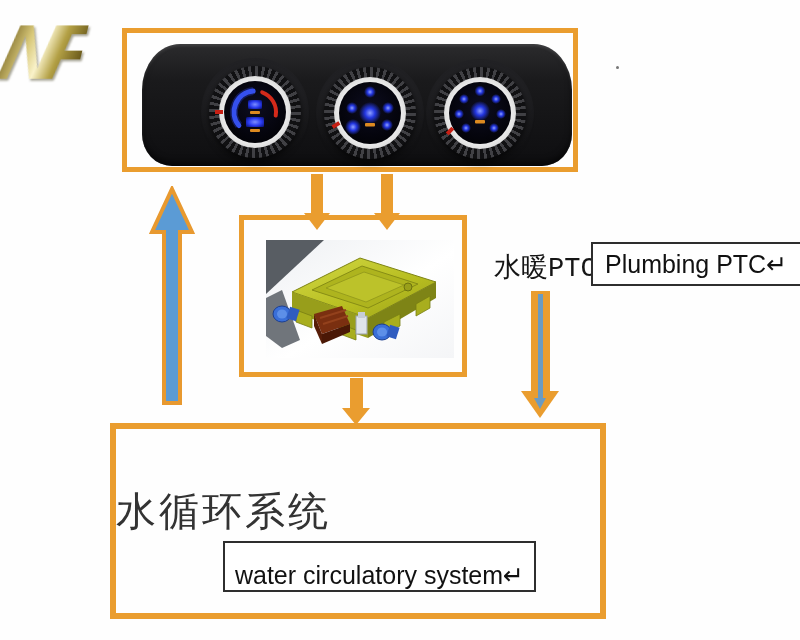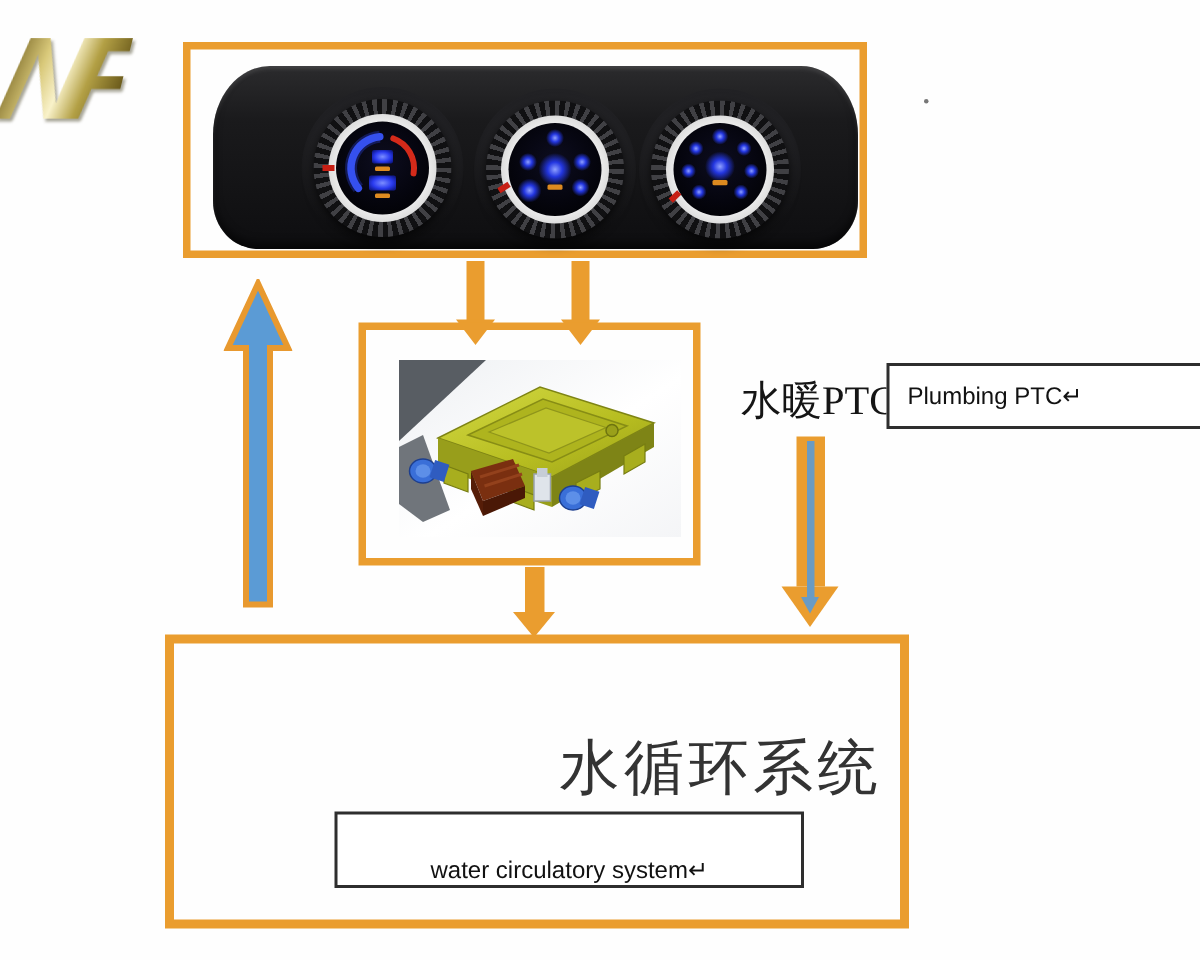--- a/index.html
+++ b/index.html
@@ -52,26 +52,26 @@
     overflow:hidden;}
   .face svg{position:absolute;left:0;top:0;}
   .tick{position:absolute;background:#c71f14;z-index:3;}
 
   
   .oarrow .sh{position:absolute;background:#EA9D2F;}
   .oarrow .hd{position:absolute;width:0;height:0;}
 
   
   .note-box{background:#fff;border:2px solid #2e2e2e;display:flex;align-items:center;}
-  .note-text{font-size:16px;color:#111;white-space:nowrap;}
+  .note-text{font-size:25px;color:#111;white-space:nowrap;}
   .cn-serif{font-family:"Liberation Serif","DejaVu Serif",serif;}
 
-  .label-plumbing-cn{left:494px;top:249px;font-size:27px;color:#151515;}
+  .label-plumbing-cn{left:494px;top:249px;font-size:27px;color:#151515;font-family:Liberation Mono, monospace;}
   .plumbing-box{left:591px;top:242px;width:201px;height:40px;padding-left:12px;}
-  .water-title{left:116px;top:484px;width:472px;text-align:right;
+  .water-title{left:116px;top:484px;width:472px;text-align:left;
     font-size:40px;color:#333;letter-spacing:3px;}
   .water-box{left:223px;top:541px;width:309px;height:47px;justify-content:center;align-items:flex-end;}
   .speck{left:616px;top:66px;width:3px;height:3px;border-radius:50%;background:#777;}
 </style>
 </head>
 <body>
 
 <div class="abs logo">
   <span class="logo-text">NF</span>
 </div>

